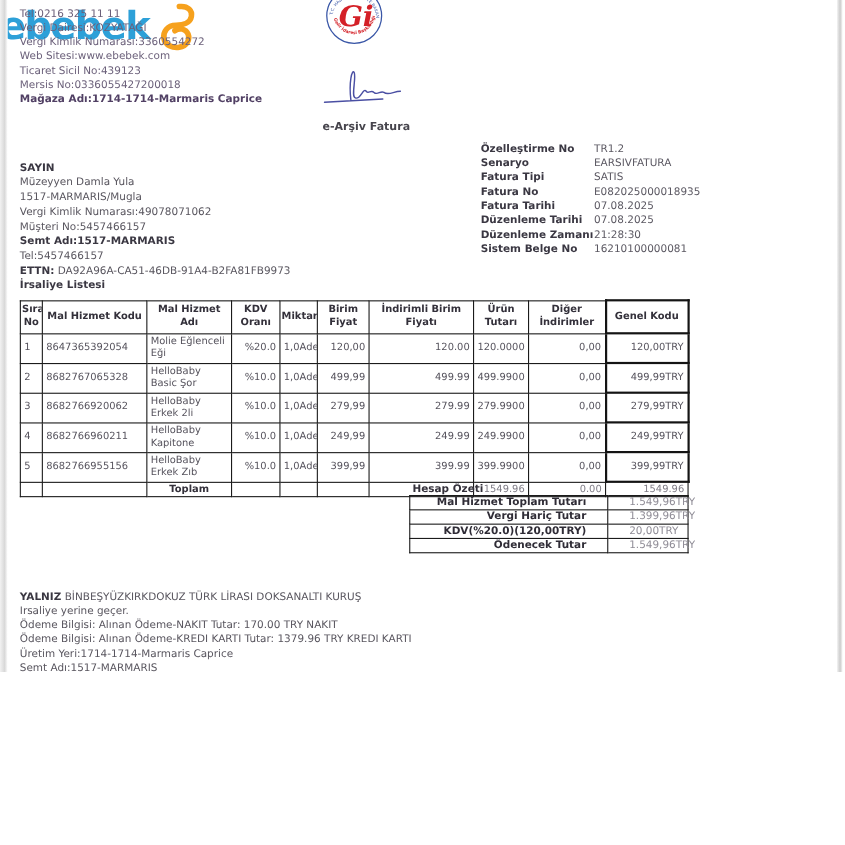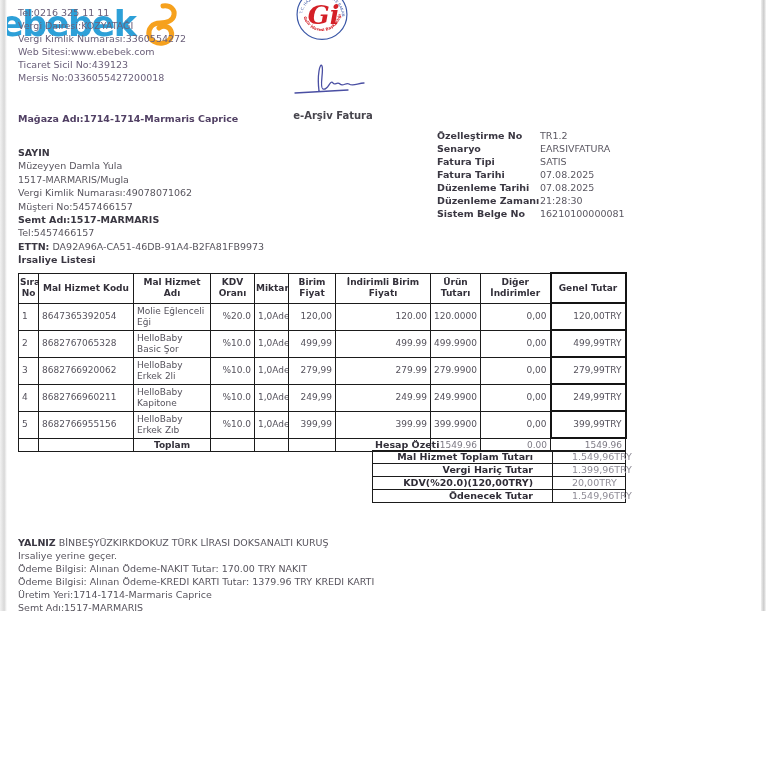--- a/index.html
+++ b/index.html
@@ -6,21 +6,21 @@
   #page{position:relative;width:768px;height:611px;background:#fff;overflow:hidden;
         font-family:"DejaVu Sans",sans-serif;color:#58555e;}
   .edge-left{position:absolute;left:0;top:0;bottom:0;width:7px;
              background:linear-gradient(to right,#f2f2f2,#d8d8d8 60%,#ffffff);}
   .edge-right{position:absolute;left:761px;top:0;bottom:0;width:5px;
               background:linear-gradient(to right,#f0f0f0,#cccccc 55%,#f7f7f7);}
   .blk{position:absolute;font-size:9.5px;line-height:13px;}
   .b{font-weight:bold;color:#3a3742;}
   
   #seller{left:18px;top:6px;color:#6b607a;}
-  #seller .b{color:#514064;margin-top:28px;}
+  #seller .b{color:#514064;}
   
   #logo{left:487px;top:24px;display:flex;align-items:center;}
   #logo .word{font-size:35px;font-weight:bold;letter-spacing:-1.5px;line-height:38px;}
   
   #title{left:233px;top:109px;width:200px;text-align:center;font-size:10px;
          font-weight:bold;color:#47454d;}
   
   #meta{left:437px;top:129px;}
   .meta-row{display:flex;}
   .meta-row .ml{width:103px;font-weight:bold;color:#3a3742;}
@@ -100,20 +100,24 @@
       <div class="ml">Özelleştirme No</div>
       <div class="mv">TR1.2</div>
     </div>
     <div class="meta-row">
       <div class="ml">Senaryo</div>
       <div class="mv">EARSIVFATURA</div>
     </div>
     <div class="meta-row">
       <div class="ml">Fatura Tipi</div>
       <div class="mv">SATIS</div>
+    </div>
+    <div class="meta-row">
+      <div class="ml">Fatura No</div>
+      <div class="mv">E082025000018935</div>
     </div>
     <div class="meta-row">
       <div class="ml">Fatura Tarihi</div>
       <div class="mv">07.08.2025</div>
     </div>
     <div class="meta-row">
       <div class="ml">Düzenleme Tarihi</div>
       <div class="mv">07.08.2025</div>
     </div>
     <div class="meta-row">
@@ -155,21 +159,21 @@
         <tr>
       <th>Sıra No</th>
       <th>Mal Hizmet Kodu</th>
       <th>Mal Hizmet Adı</th>
       <th>KDV Oranı</th>
       <th>Miktar</th>
       <th>Birim Fiyat</th>
       <th>İndirimli Birim Fiyatı</th>
       <th>Ürün Tutarı</th>
       <th>Diğer İndirimler</th>
-      <th class="heavy">Genel Tutar</th>
+      <th class="heavy">Genel Kodu</th>
     </tr>
     <tr>
       <td>1</td>
       <td>8647365392054</td>
       <td>Molie Eğlenceli Eği</td>
       <td class="num">%20.0</td>
       <td>1,0Adet</td>
       <td class="num">120,00</td>
       <td class="num">120.00</td>
       <td class="num">120.0000</td>

